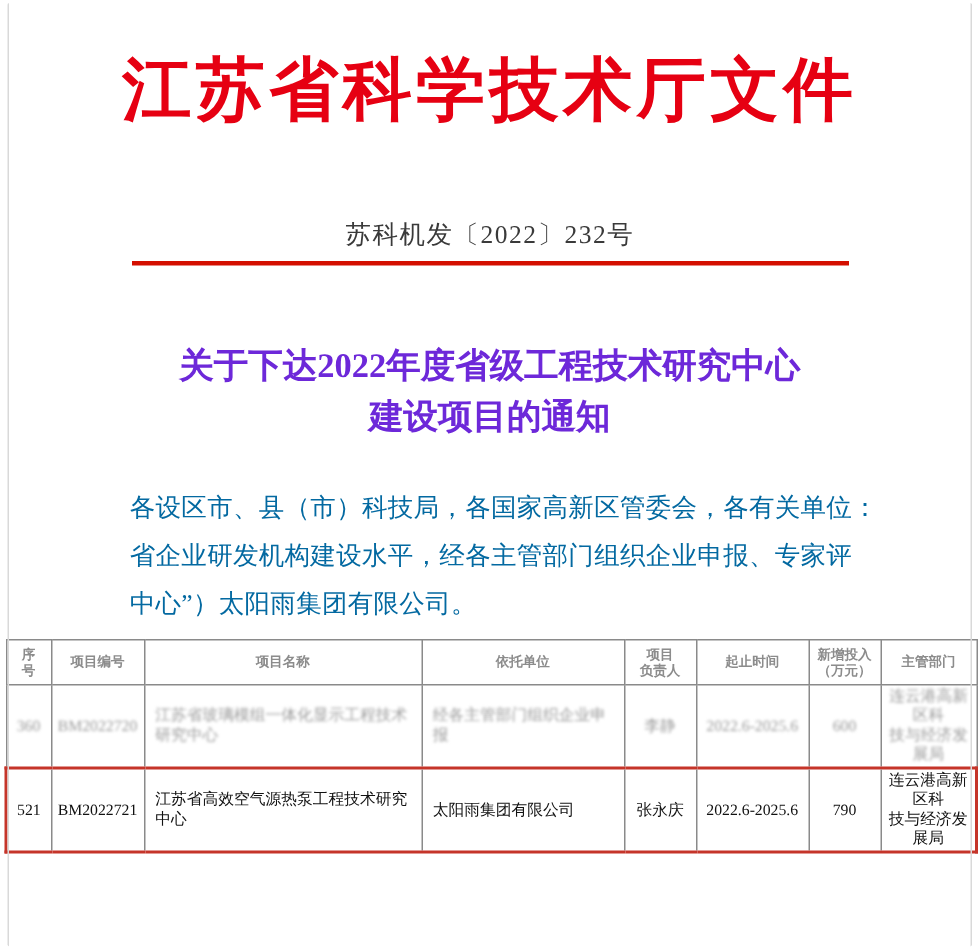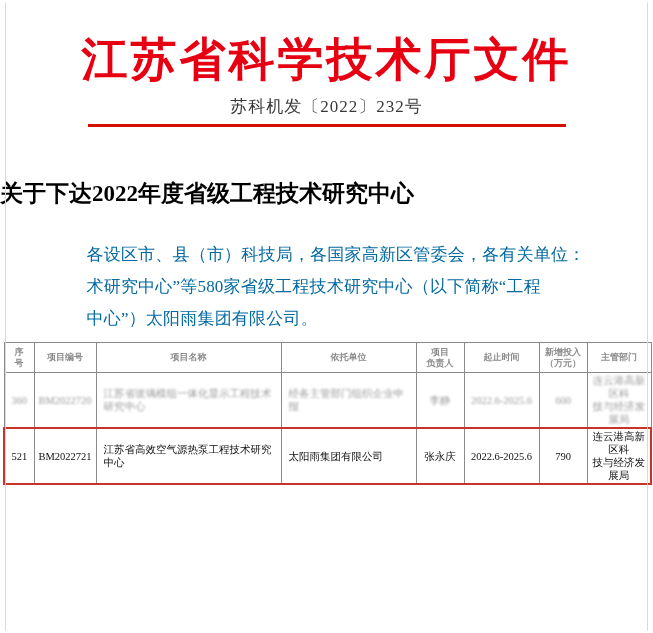--- a/index.html
+++ b/index.html
@@ -20,39 +20,40 @@
   .letterhead-title {
     padding-top: 24px;
     text-align: center;
     font-size: 46px;
     line-height: 72px;
     font-weight: bold;
     letter-spacing: 3px;
     color: #e60012;
   }
   .doc-number {
+    margin-top: 50px;
     text-align: center;
     font-size: 17px;
     line-height: 22px;
     color: #3a3a3a;
     letter-spacing: 1px;
   }
   .red-rule {
     width: 478px;
     height: 3px;
     margin: 6px auto 0 auto;
     background: #d40f00;
   }
   .notice-title {
     margin-top: 50px;
-    text-align: left;
+    text-align: center;
     font-size: 23px;
     line-height: 34px;
     font-weight: bold;
-    color: #000000;
+    color: #6d28d9;
   }
   .body-text {
     width: 480px;
     margin: 28px auto 0 auto;
     font-size: 17px;
     line-height: 32px;
     color: #0369a1;
     letter-spacing: 0.2px;
   }
   .body-line { white-space: nowrap; }
@@ -102,25 +103,26 @@
   <div class="edge-line edge-right"></div>
 
   <div class="letterhead-title">江苏省科学技术厅文件</div>
 
   <div class="doc-number">苏科机发〔2022〕232号</div>
 
   <div class="red-rule"></div>
 
   <div class="notice-title">
     <div>关于下达2022年度省级工程技术研究中心</div>
+    <div>建设项目的通知</div>
   </div>
 
   <div class="body-text">
     <div class="body-line">各设区市、县（市）科技局，各国家高新区管委会，各有关单位：</div>
-    <div class="body-line">术研究中心”等580家省级工程技术研究中心（以下简称“工程</div>
+    <div class="body-line">省企业研发机构建设水平，经各主管部门组织企业申报、专家评</div>
     <div class="body-line">中心”）太阳雨集团有限公司。</div>
   </div>
 
   <table class="results-table">
     <colgroup>
       <col style="width:30px">
         <col style="width:62px">
         <col style="width:185px">
         <col style="width:135px">
       <col style="width:48px">

